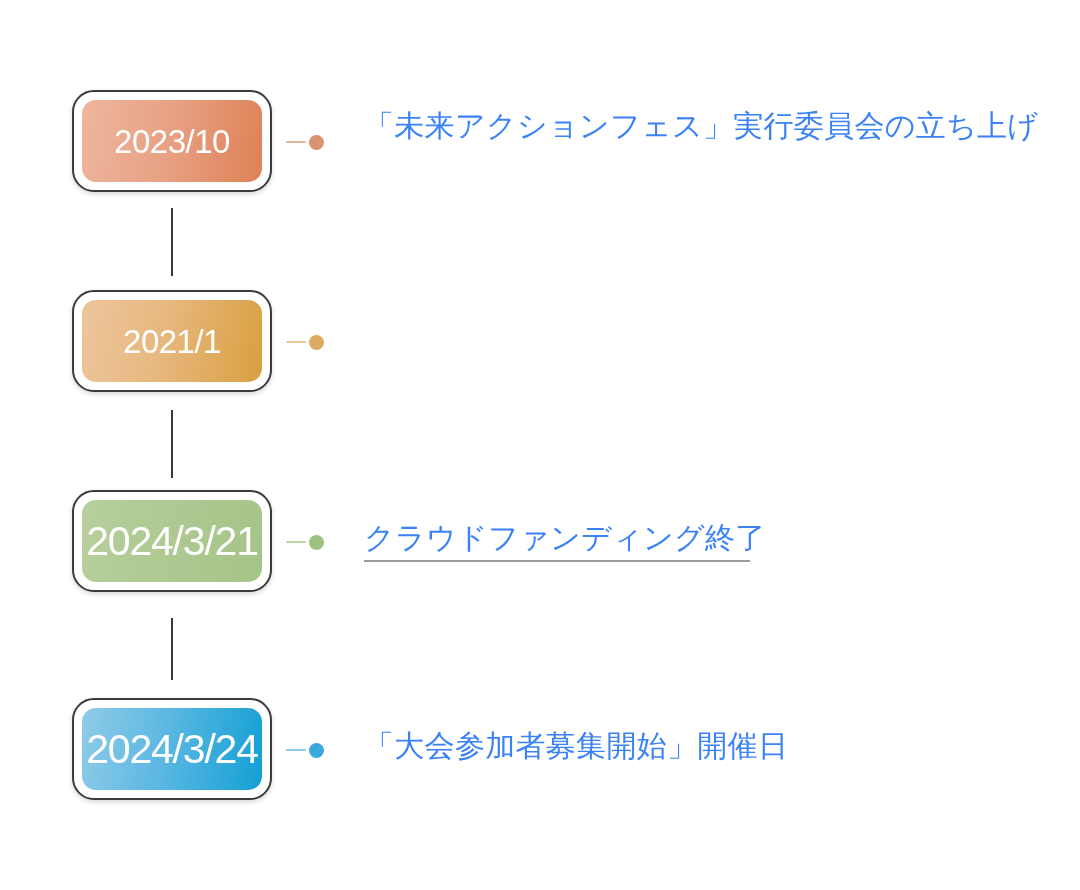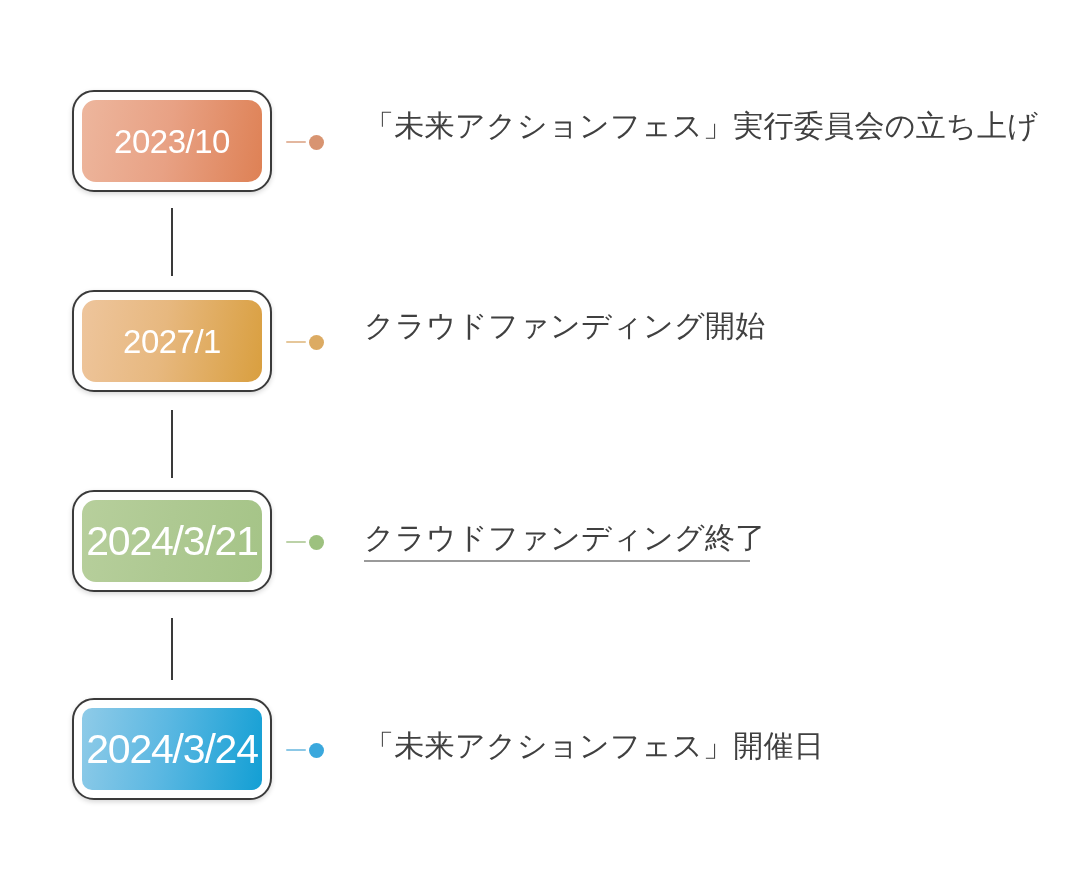--- a/index.html
+++ b/index.html
@@ -64,21 +64,21 @@
   }
   .badge-label.long {
     font-size: 41px;
     letter-spacing: -1.2px;
   }
 
   
   .grad-peach  { background: linear-gradient(100deg, #edb69d 0%, #e8a184 48%, #de8155 100%); }
   .grad-amber  { background: linear-gradient(100deg, #eec59c 0%, #e7b87f 45%, #d99f3f 100%); }
   .grad-green  { background: linear-gradient(100deg, #b7cf9c 0%, #aec992 48%, #a5c487 100%); }
-  .grad-blue   { background: linear-gradient(100deg, #8fcbe8 0%, #5cb8e2 45%, #139fd4 100%); border-radius: 10px; }
+  .grad-blue   { background: linear-gradient(100deg, #8fcbe8 0%, #5cb8e2 45%, #139fd4 100%); }
 
   
   .connector {
     position: absolute;
     left: 286px;
     display: flex;
     align-items: center;
     height: 16px;
   }
   .conn-dash {
@@ -104,21 +104,21 @@
 
   
   .desc {
     position: absolute;
     left: 364px;
     width: 690px;
   }
   .desc-line {
     font-size: 30px;
     line-height: 44px;
-    color: #404040;
+    color: #3b82f6;
     white-space: nowrap;
     letter-spacing: 0.3px;
   }
   .desc.underlined {
     border-bottom: 2px solid #9a9a9a;
     width: 386px;
   }
 
   
   .vlink {
@@ -146,29 +146,28 @@
     <div class="desc" style="top:104px">
       <div class="desc-line">「未来アクションフェス」実行委員会の立ち上げ</div>
     </div>
   </div>
 
   <div class="vlink" style="top:208px;height:68px"></div>
 
   <div class="row" style="top:0">
     <div class="badge-outer" style="top:290px">
       <div class="badge-inner grad-amber">
-        <span class="badge-label">2027/1</span>
+        <span class="badge-label">2021/1</span>
       </div>
     </div>
     <div class="connector" style="top:334px">
       <span class="conn-dash dash-amber"></span>
       <span class="conn-dot dot-amber"></span>
     </div>
     <div class="desc" style="top:304px">
-      <div class="desc-line">クラウドファンディング開始</div>
     </div>
   </div>
 
   <div class="vlink" style="top:410px;height:68px"></div>
 
   <div class="row" style="top:0">
     <div class="badge-outer" style="top:490px">
       <div class="badge-inner grad-green">
         <span class="badge-label long">2024/3/21</span>
       </div>
@@ -188,17 +187,17 @@
     <div class="badge-outer" style="top:698px">
       <div class="badge-inner grad-blue">
         <span class="badge-label long">2024/3/24</span>
       </div>
     </div>
     <div class="connector" style="top:742px">
       <span class="conn-dash dash-blue"></span>
       <span class="conn-dot dot-blue"></span>
     </div>
     <div class="desc" style="top:724px">
-      <div class="desc-line">「未来アクションフェス」開催日</div>
+      <div class="desc-line">「大会参加者募集開始」開催日</div>
     </div>
   </div>
 
 </div>
 
 </body></html>

